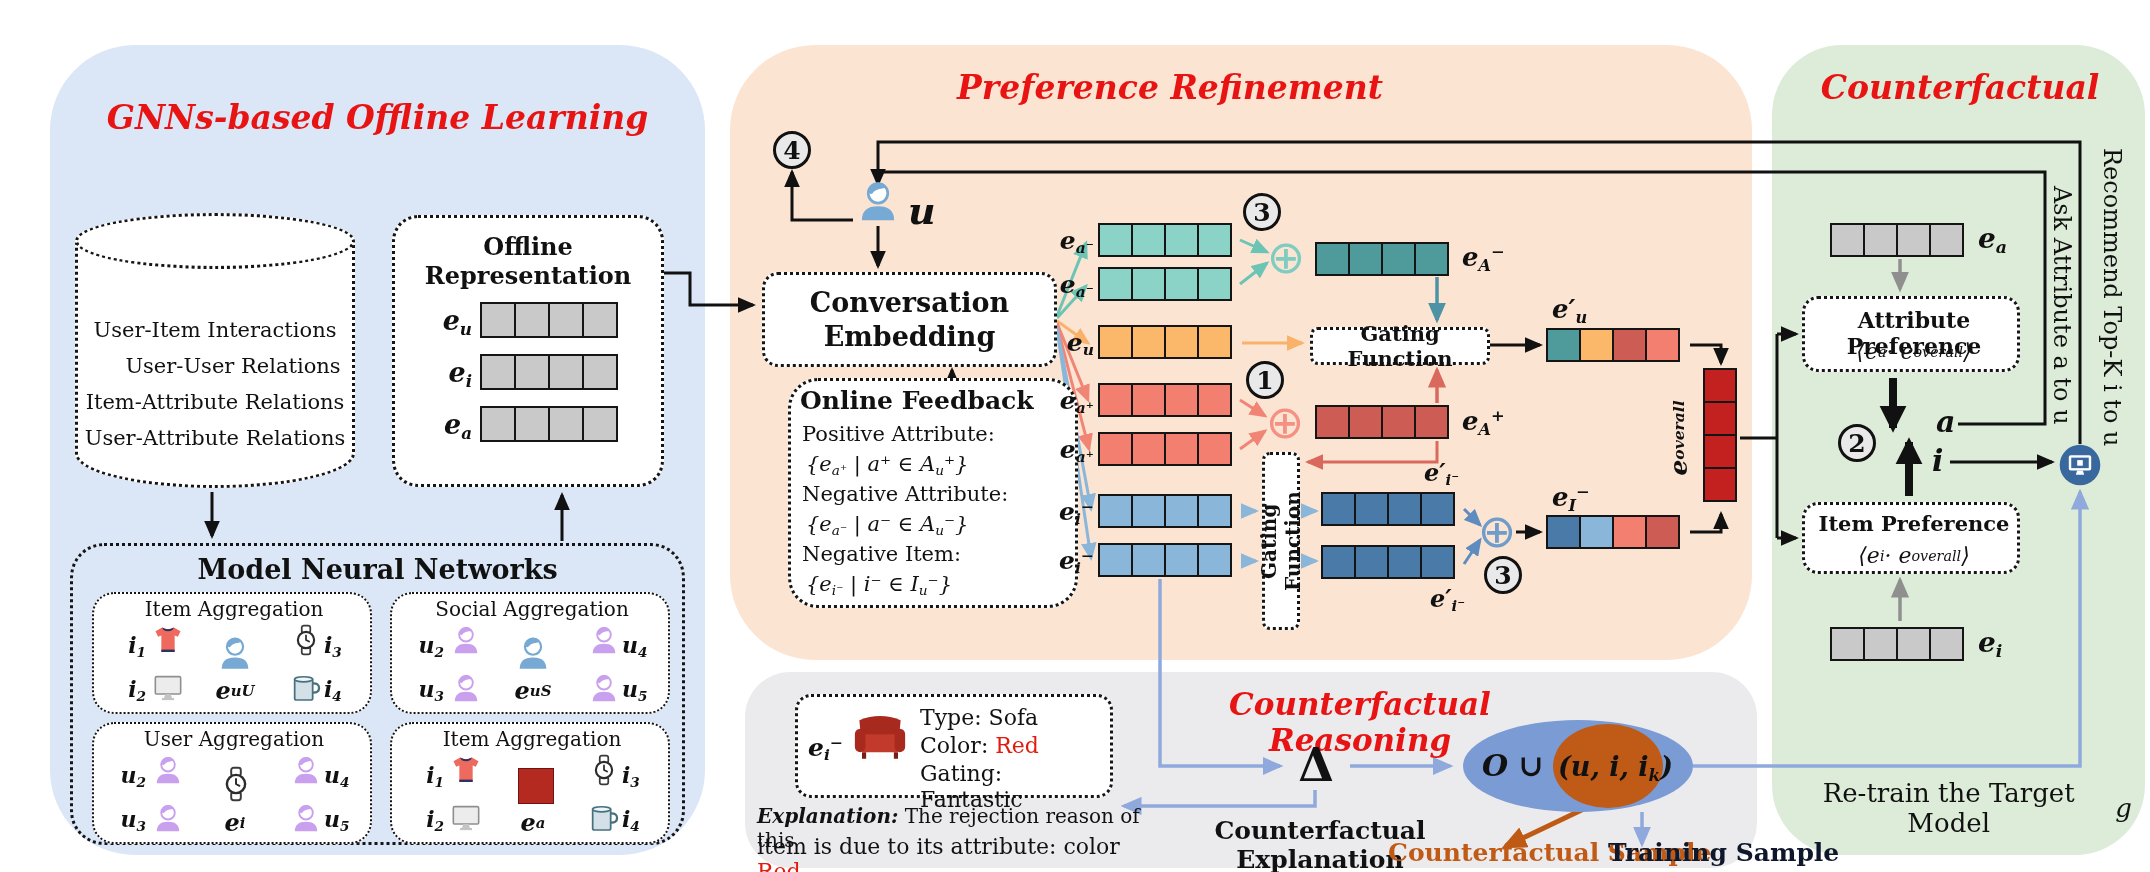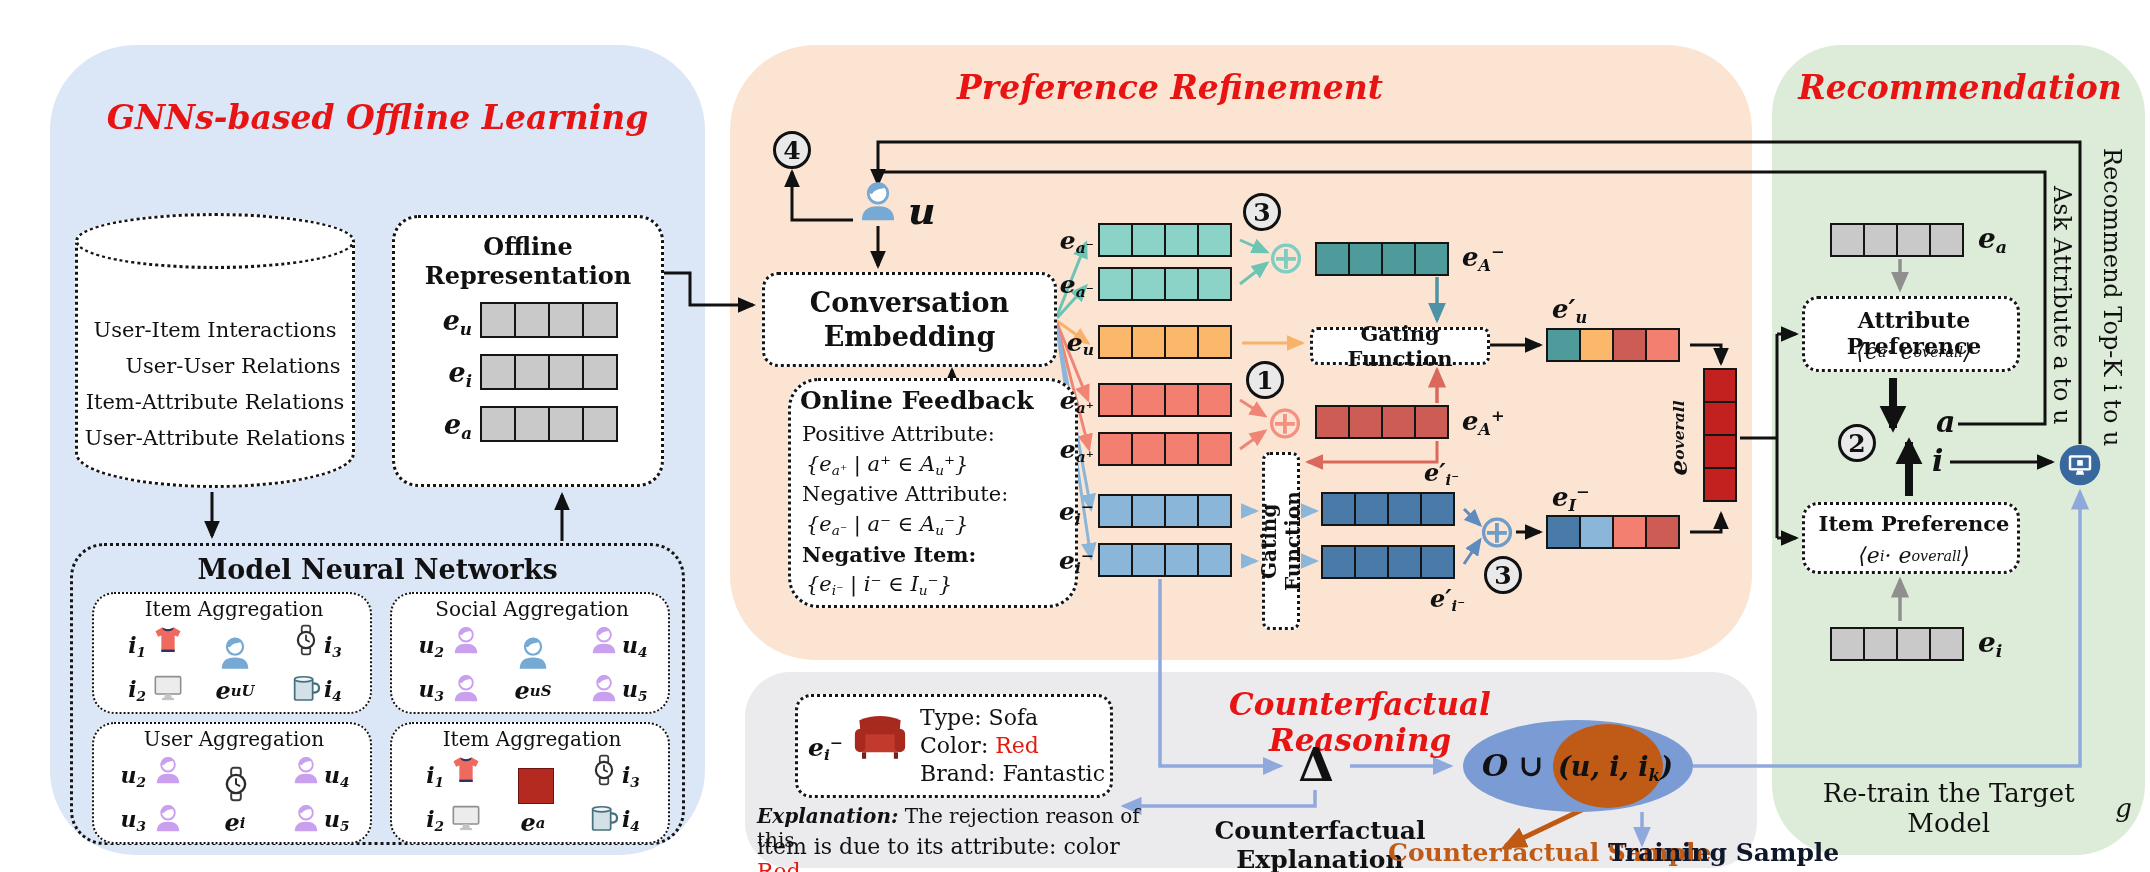--- a/index.html
+++ b/index.html
@@ -360,21 +360,21 @@
 <div class="abs m" style="left:908px;top:188px;font-size:38px;">u</div>
 
 <div class="dbox ctr bt" style="left:762px;top:272px;width:295px;height:95px;border-radius:16px;font-size:27px;line-height:1.25;padding:0 46px;">Conversation Embedding</div>
 
 <div class="dbox" style="left:788px;top:378px;width:290px;height:230px;border-radius:30px;"></div>
 <div class="abs bt" style="left:800px;top:386px;width:270px;font-size:25px;">Online Feedback</div>
 <div class="abs" style="left:802px;top:422px;font-size:21px;">Positive Attribute:</div>
 <div class="abs math" style="left:806px;top:452px;font-size:21px;">{e<sub>a⁺</sub> | a⁺ ∈ A<sub>u</sub>⁺}</div>
 <div class="abs" style="left:802px;top:482px;font-size:21px;">Negative Attribute:</div>
 <div class="abs math" style="left:806px;top:512px;font-size:21px;">{e<sub>a⁻</sub> | a⁻ ∈ A<sub>u</sub>⁻}</div>
-<div class="abs" style="left:802px;top:542px;font-size:21px;font-weight:bold;">Negative Item:</div>
+<div class="abs" style="left:802px;top:542px;font-size:21px;">Negative Item:</div>
 <div class="abs math" style="left:806px;top:572px;font-size:21px;">{e<sub>i⁻</sub> | i⁻ ∈ I<sub>u</sub>⁻}</div>
 
 <div class="abs m" style="left:1024px;top:226px;width:70px;text-align:right;font-size:25px;">e<sub>a⁻</sub></div>
 <div class="abs m" style="left:1024px;top:270px;width:70px;text-align:right;font-size:25px;">e<sub>a⁻</sub></div>
 <div class="abs m" style="left:1024px;top:328px;width:70px;text-align:right;font-size:25px;">e<sub>u</sub></div>
 <div class="abs m" style="left:1024px;top:386px;width:70px;text-align:right;font-size:25px;">e<sub>a⁺</sub></div>
 <div class="abs m" style="left:1024px;top:435px;width:70px;text-align:right;font-size:25px;">e<sub>a⁺</sub></div>
 <div class="abs m" style="left:1024px;top:497px;width:70px;text-align:right;font-size:25px;">e<sub>i</sub>⁻</div>
 <div class="abs m" style="left:1024px;top:546px;width:70px;text-align:right;font-size:25px;">e<sub>i</sub>⁻</div>
 
@@ -479,21 +479,21 @@
   </div>
 
 <div class="ecol" style="left:1703px;top:370px;">
     <i class="c"></i>
     <i class="c"></i>
     <i class="c"></i>
     <i class="c"></i>
   </div>
 <div class="abs m ctr" style="left:1618px;top:418px;width:120px;height:40px;transform:rotate(-90deg);font-size:25px;">e<sup>overall</sup></div>
 
-<div class="ptitle" style="left:1795px;top:68px;width:330px;">Recommendation</div>
+<div class="ptitle" style="left:1795px;top:68px;width:330px;">Counterfactual</div>
 
 <div class="erow bg-gray" style="left:1832px;top:223px;">
     <i class="c"></i>
     <i class="c"></i>
     <i class="c"></i>
     <i class="c"></i>
   </div>
 <div class="abs m" style="left:1978px;top:222px;font-size:28px;">e<sub>a</sub></div>
 
 <div class="dbox" style="left:1802px;top:296px;width:218px;height:76px;border-radius:16px;">
@@ -530,21 +530,21 @@
 
 <div class="dbox" style="left:795px;top:694px;width:318px;height:104px;border-radius:16px;">
   <div class="abs m" style="left:10px;top:36px;font-size:25px;">e<sub>i</sub>⁻</div>
   <div class="icn" style="left:52px;top:12px;"><svg width="60" height="60">
         <use href="#sym-sofa"></use>
       </svg></div>
   <div class="abs sofa-line" style="left:122px;top:8px;">Type: Sofa</div>
   <div class="abs sofa-line" style="left:122px;top:36px;">
     <span>Color: </span><span class="red-text">Red</span>
   </div>
-  <div class="abs sofa-line" style="left:122px;top:64px;">Brand: Fantastic</div>
+  <div class="abs sofa-line" style="left:122px;top:64px;">Gating: Fantastic</div>
 </div>
 
 <div class="abs" style="left:757px;top:804px;width:420px;font-size:20px;">
   <span class="bt" style="font-style:italic;">Explanation:</span><span> The rejection reason of this</span>
 </div>
 <div class="abs" style="left:757px;top:834px;width:420px;font-size:22px;">
   <span>item is due to its attribute: color </span><span class="red-text">Red.</span>
 </div>
 
 <div class="abs ctr m" style="left:1288px;top:738px;width:56px;font-size:46px;font-style:normal;">Δ</div>

